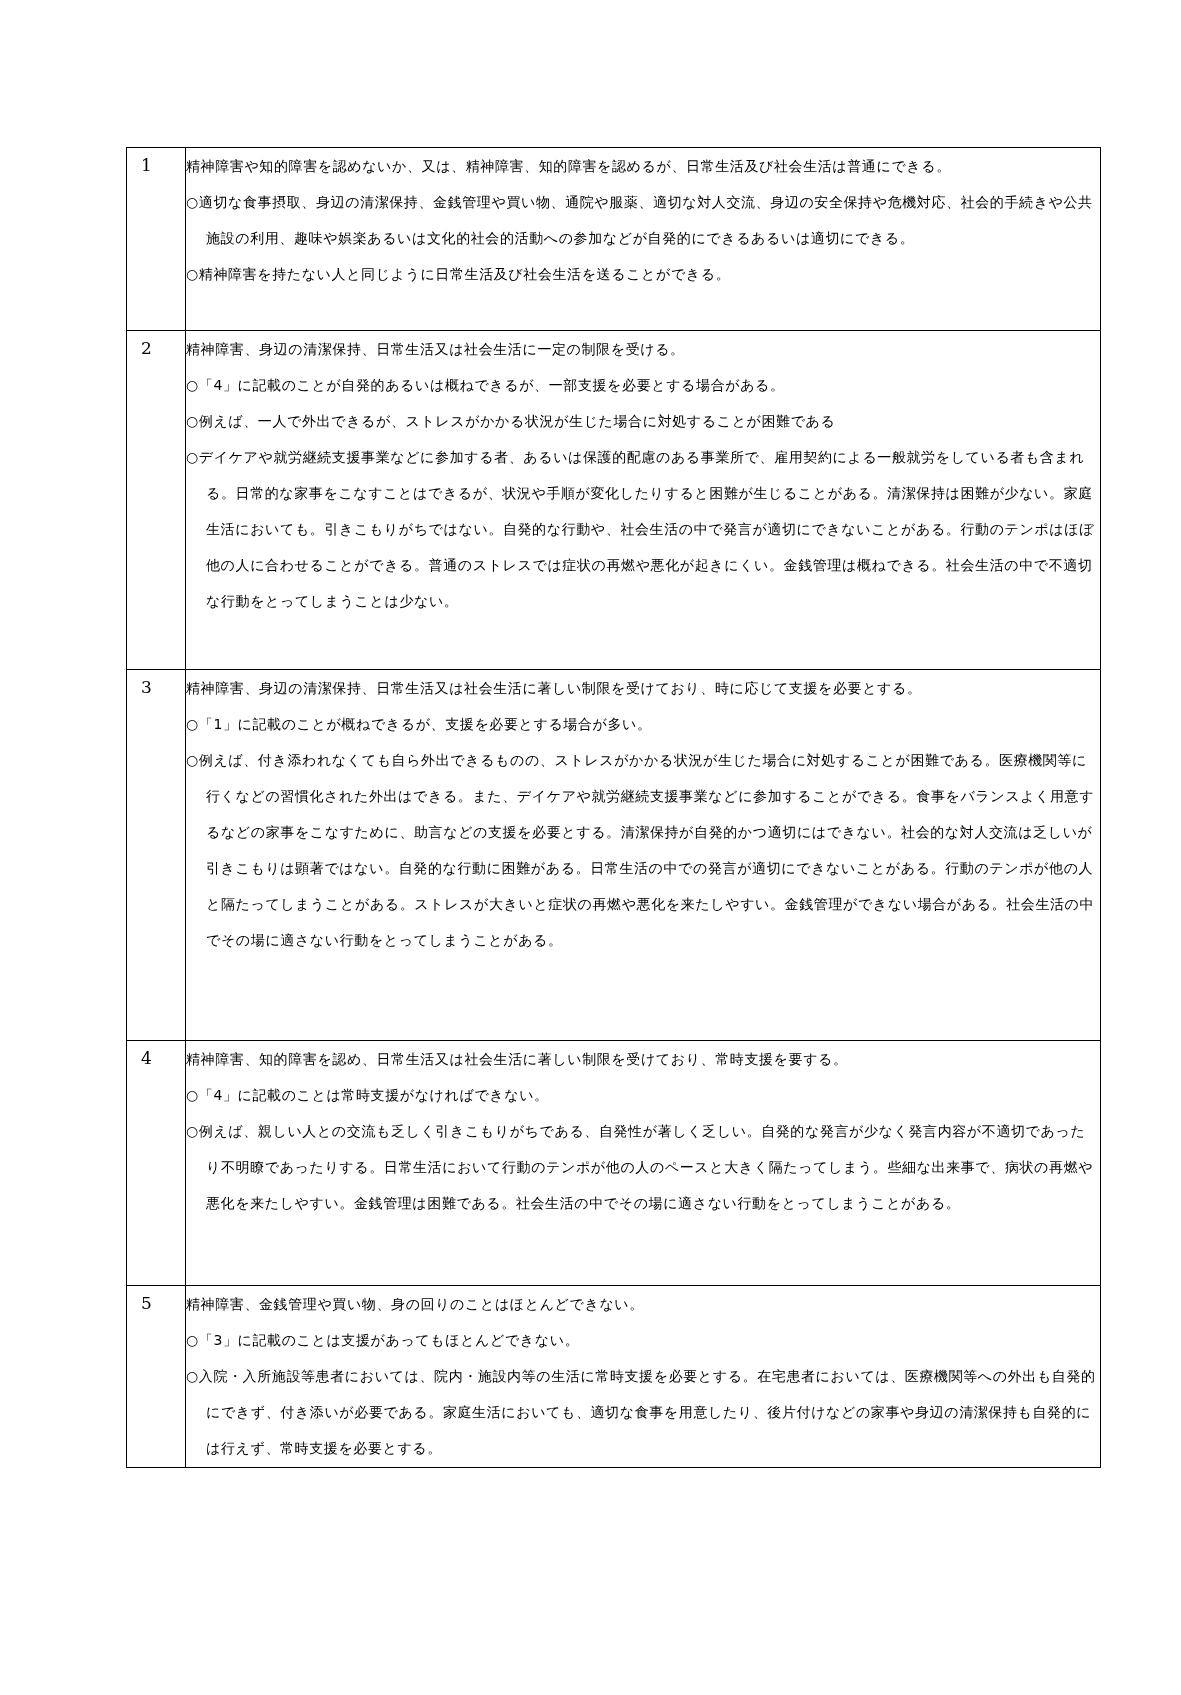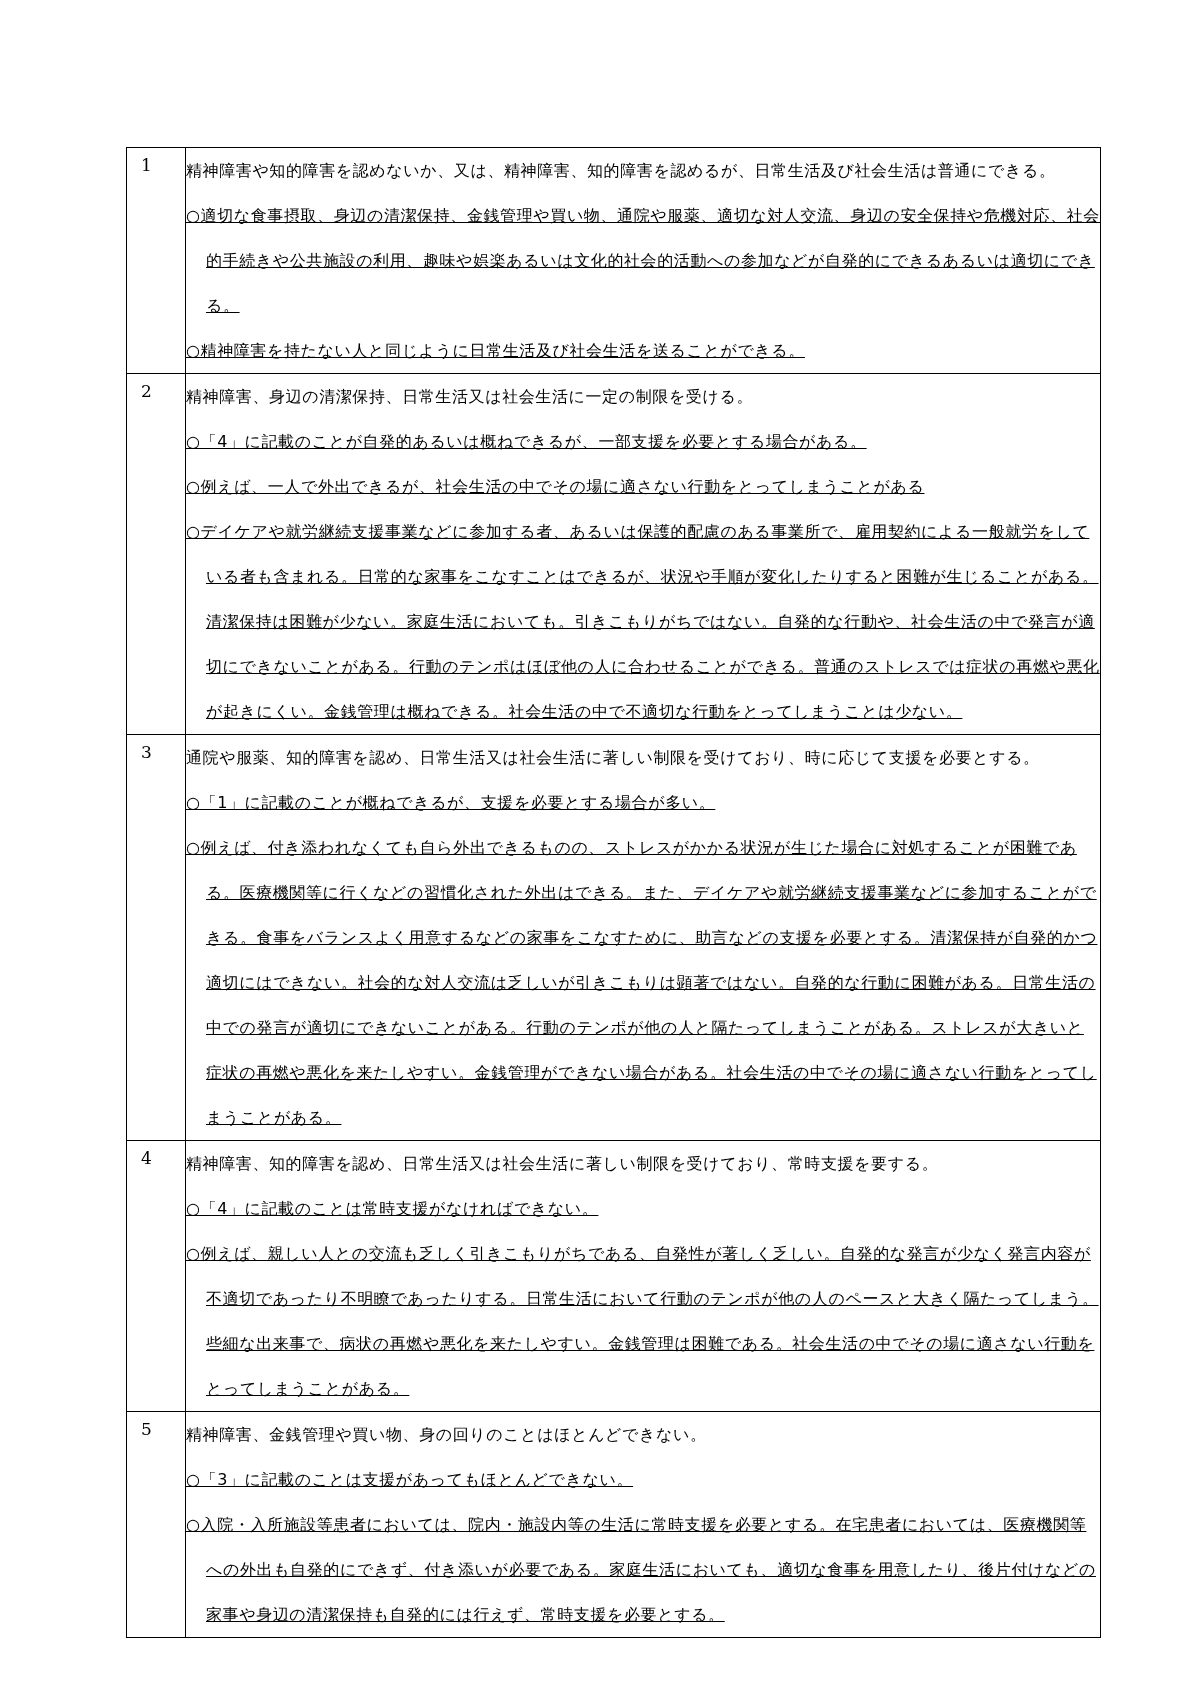--- a/index.html
+++ b/index.html
@@ -3,23 +3,23 @@
   <meta charset="utf-8">
   <style>
     html, body { margin: 0; padding: 0; background: #ffffff; }
     body { width: 1181px; height: 1695px; position: relative; overflow: hidden;
            font-family: "DejaVu Sans", sans-serif; color: #000; }
     .doc-table { position: absolute; left: 126px; top: 147px; width: 975px;
                  border-collapse: collapse; table-layout: fixed; }
     .doc-table td { border: 1px solid #000; vertical-align: top; padding: 0; }
     .col-num { width: 59px; }
     .num { font-family: "DejaVu Serif", serif; font-size: 17px; padding: 5px 0 0 14px; line-height: 24px; }
-    .content { padding: 4px 10px 4px 13px; font-size: 16px; line-height: 45px; letter-spacing: 0.6px; }
+    .content { padding: 4px 10px 4px 13px; font-size: 14px; line-height: 36px; letter-spacing: 0.6px; }
     .para { margin: 0; }
-    .bullet { margin: 0; padding-left: 20px; text-indent: -20px; text-decoration: underline; }
+    .bullet { margin: 0; padding-left: 20px; text-indent: -20px; }
     .row1 td { height: 182px; }
     .row2 td { height: 338px; }
     .row3 td { height: 370px; }
     .row4 td { height: 244px; }
     .row5 td { height: 181px; }
   </style>
 </head>
 <body>
 
 <table class="doc-table">
@@ -38,30 +38,30 @@
         <p class="bullet">○精神障害を持たない人と同じように日常生活及び社会生活を送ることができる。</p>
       </td>
     </tr>
     <tr class="row2">
       <td>
           <div class="num">2</div>
         </td>
       <td class="content">
         <p class="para">精神障害、身辺の清潔保持、日常生活又は社会生活に一定の制限を受ける。</p>
         <p class="bullet">○「4」に記載のことが自発的あるいは概ねできるが、一部支援を必要とする場合がある。</p>
-        <p class="bullet">○例えば、一人で外出できるが、社会生活の中でその場に適さない行動をとってしまうことがある</p>
+        <p class="bullet">○例えば、一人で外出できるが、ストレスがかかる状況が生じた場合に対処することが困難である</p>
         <p class="bullet">○デイケアや就労継続支援事業などに参加する者、あるいは保護的配慮のある事業所で、雇用契約による一般就労をしている者も含まれる。日常的な家事をこなすことはできるが、状況や手順が変化したりすると困難が生じることがある。清潔保持は困難が少ない。家庭生活においても。引きこもりがちではない。自発的な行動や、社会生活の中で発言が適切にできないことがある。行動のテンポはほぼ他の人に合わせることができる。普通のストレスでは症状の再燃や悪化が起きにくい。金銭管理は概ねできる。社会生活の中で不適切な行動をとってしまうことは少ない。</p>
       </td>
     </tr>
     <tr class="row3">
       <td>
           <div class="num">3</div>
         </td>
       <td class="content">
-        <p class="para">通院や服薬、知的障害を認め、日常生活又は社会生活に著しい制限を受けており、時に応じて支援を必要とする。</p>
+        <p class="para">精神障害、身辺の清潔保持、日常生活又は社会生活に著しい制限を受けており、時に応じて支援を必要とする。</p>
         <p class="bullet">○「1」に記載のことが概ねできるが、支援を必要とする場合が多い。</p>
         <p class="bullet">○例えば、付き添われなくても自ら外出できるものの、ストレスがかかる状況が生じた場合に対処することが困難である。医療機関等に行くなどの習慣化された外出はできる。また、デイケアや就労継続支援事業などに参加することができる。食事をバランスよく用意するなどの家事をこなすために、助言などの支援を必要とする。清潔保持が自発的かつ適切にはできない。社会的な対人交流は乏しいが引きこもりは顕著ではない。自発的な行動に困難がある。日常生活の中での発言が適切にできないことがある。行動のテンポが他の人と隔たってしまうことがある。ストレスが大きいと症状の再燃や悪化を来たしやすい。金銭管理ができない場合がある。社会生活の中でその場に適さない行動をとってしまうことがある。</p>
       </td>
     </tr>
     <tr class="row4">
       <td>
           <div class="num">4</div>
         </td>
       <td class="content">
         <p class="para">精神障害、知的障害を認め、日常生活又は社会生活に著しい制限を受けており、常時支援を要する。</p>

